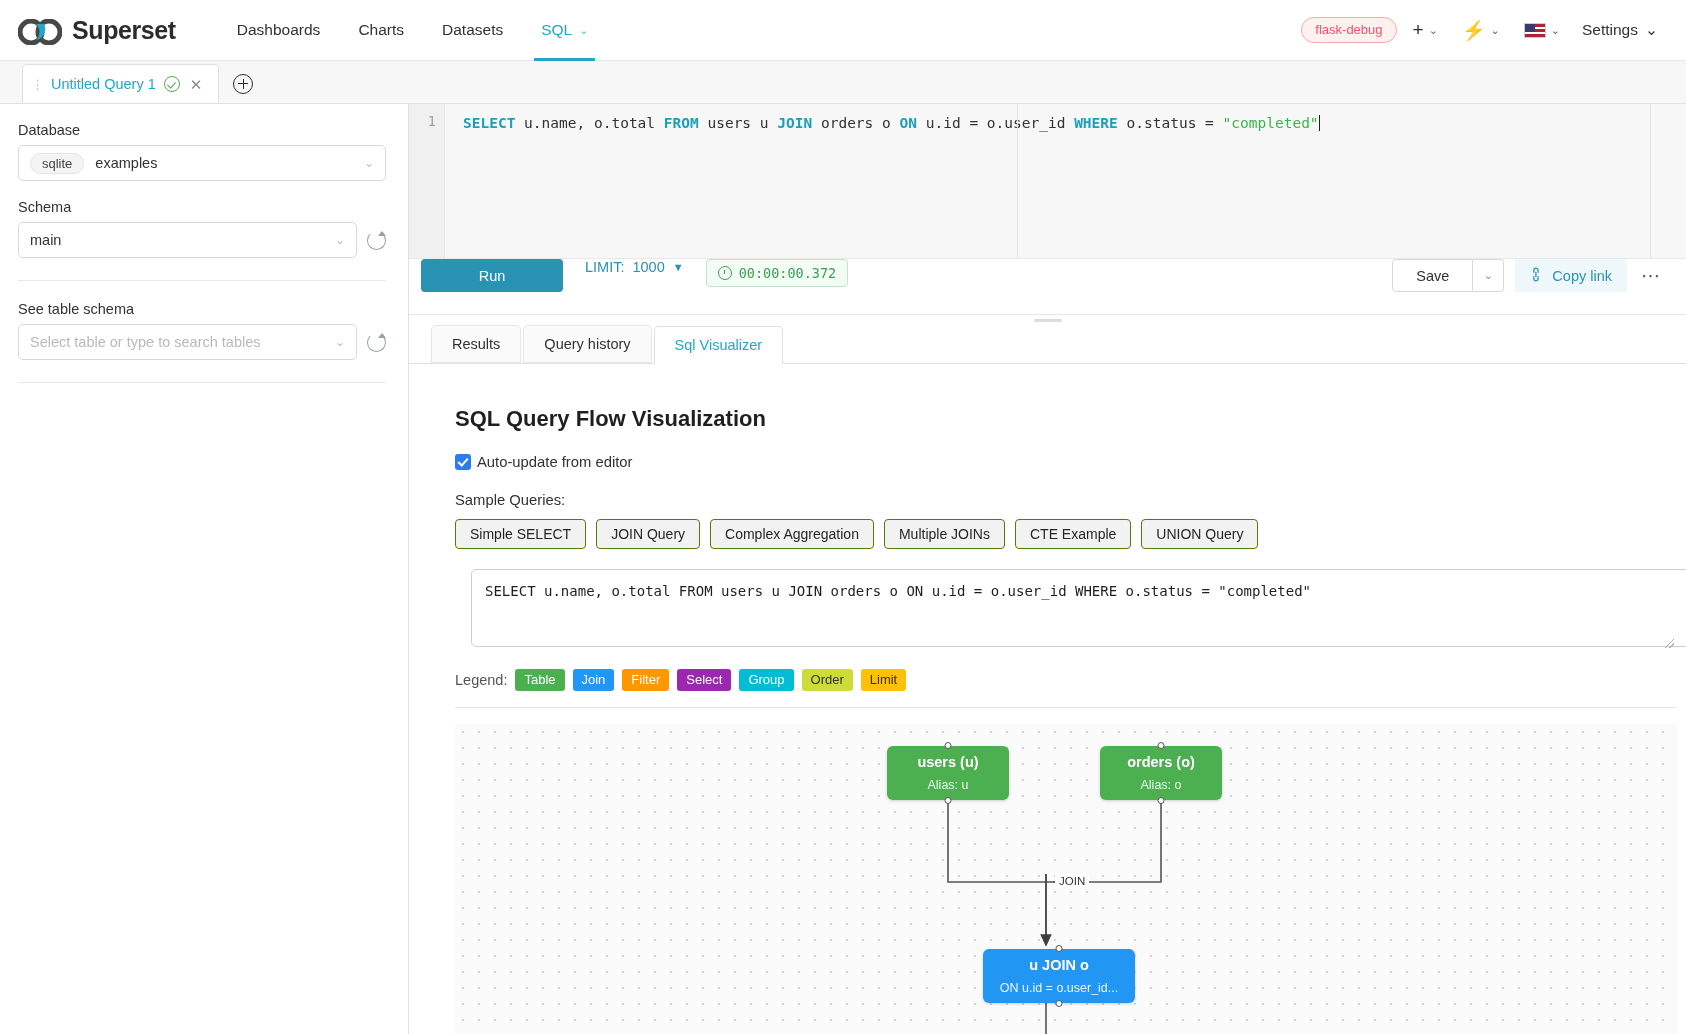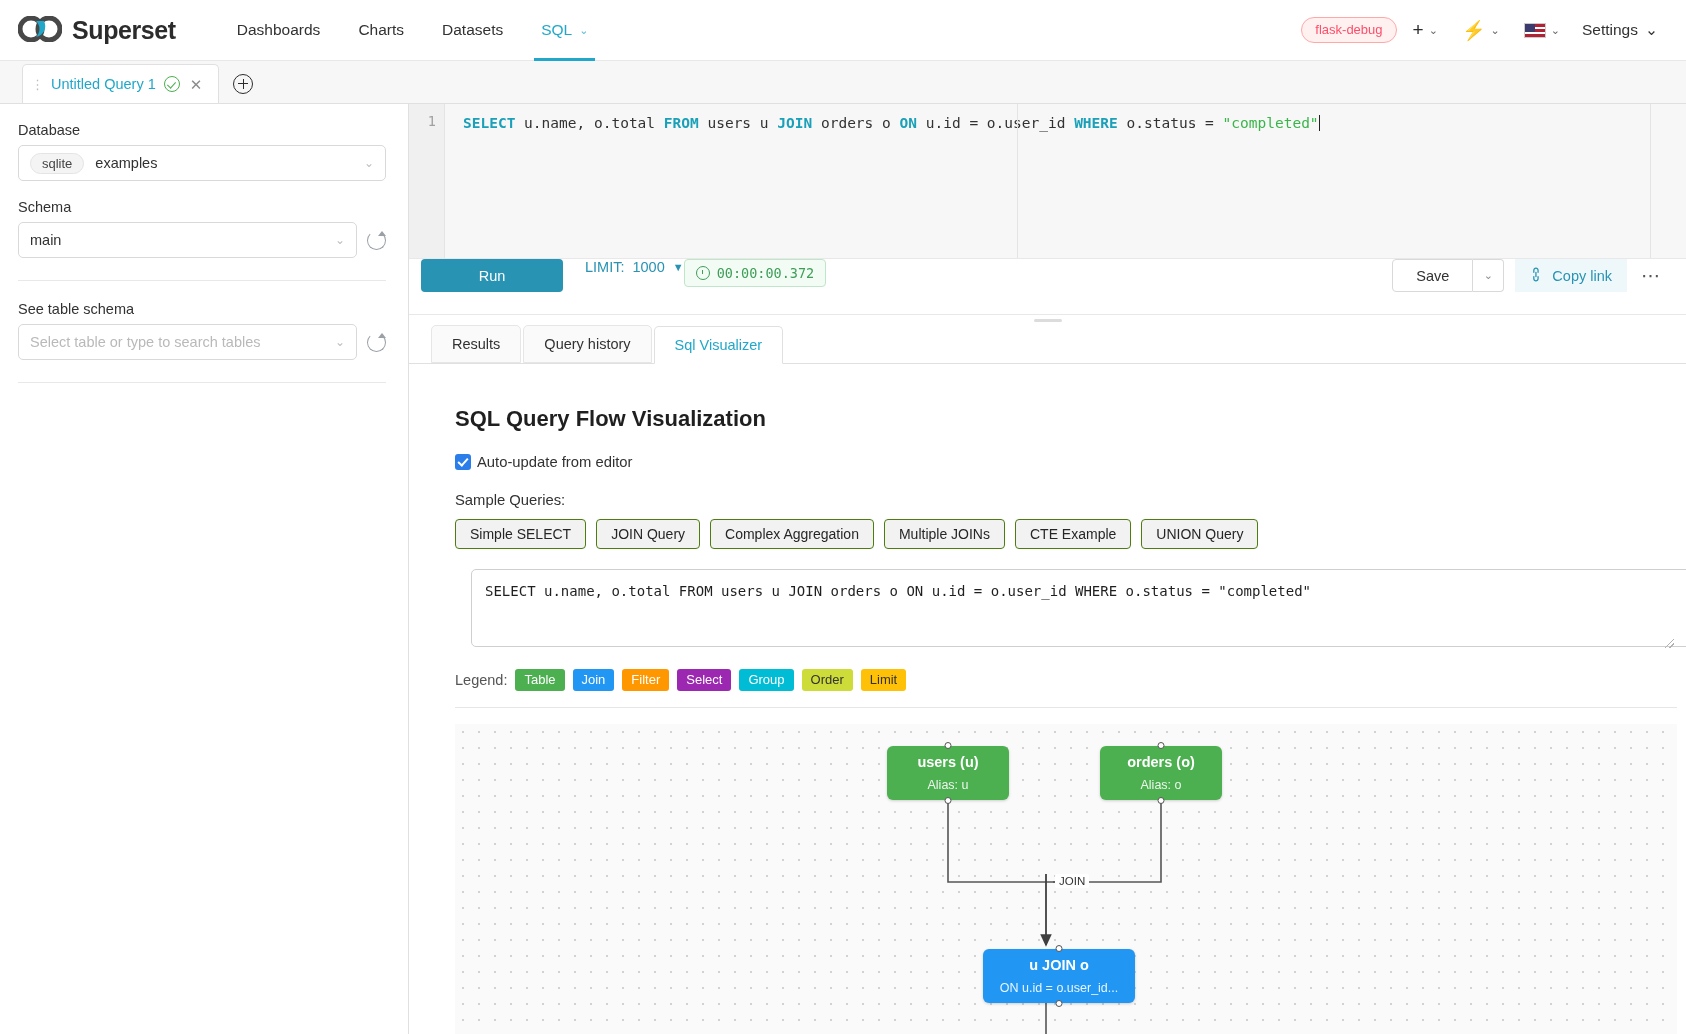--- a/index.html
+++ b/index.html
@@ -13,21 +13,21 @@
   .app { width: 1686px; height: 1034px; position: relative; display: flex; flex-direction: column; }
 
   
   .navbar {
     height: 61px; flex: 0 0 61px;
     border-bottom: 1px solid #e8e8e8;
     display: flex; align-items: center;
     padding: 0 22px 0 18px;
     background: #fff;
   }
-  .brand { display: flex; align-items: flex-start; gap: 10px; margin-right: 42px; }
+  .brand { display: flex; align-items: flex-end; gap: 10px; margin-right: 42px; }
   .brand-logo { width: 44px; height: 26px; position: relative; }
   .brand-logo svg { display: block; }
   .brand-name { font-size: 25px; font-weight: bold; letter-spacing: -0.4px; color: #2c2c2c; }
   .nav-links { display: flex; align-items: center; gap: 0px; height: 61px; }
   .nav-link {
     font-size: 15.5px; color: #323232; padding: 0 19px;
     height: 61px; display: flex; align-items: center; cursor: pointer;
     position: relative;
   }
   .nav-link.active { color: #20a7c9; }
@@ -156,21 +156,21 @@
     width: 142px; height: 33px; background: #2893b3; color: #fff; border: none;
     border-radius: 4px; font-size: 14.5px; cursor: pointer; font-family: inherit;
     margin-left: 6px;
   }
   .limit-ctl {
     display: flex; align-items: center; gap: 8px; color: #2893b3; font-size: 14.5px;
     margin-left: 22px; cursor: pointer;
   }
   .limit-ctl .tri { font-size: 11px; }
   .timer {
-    border: 1px solid #bfe6c8; background: #f2fbf4; color: #3e9e58;
+    margin-left: 22px; border: 1px solid #bfe6c8; background: #f2fbf4; color: #3e9e58;
     border-radius: 4px; height: 28px; display: flex; align-items: center; gap: 7px;
     padding: 0 11px; font-family: "DejaVu Sans Mono", monospace; font-size: 13.5px;
   }
   .clock { width: 14px; height: 14px; border: 1.4px solid #3e9e58; border-radius: 50%; position: relative; }
   .clock::after {
     content: ""; position: absolute; left: 5.3px; top: 2.6px; width: 1.3px; height: 4.5px; background: #3e9e58;
   }
   .tb-right { margin-left: auto; display: flex; align-items: center; gap: 11px; }
   .save-group { display: flex; }
   .save-btn {

